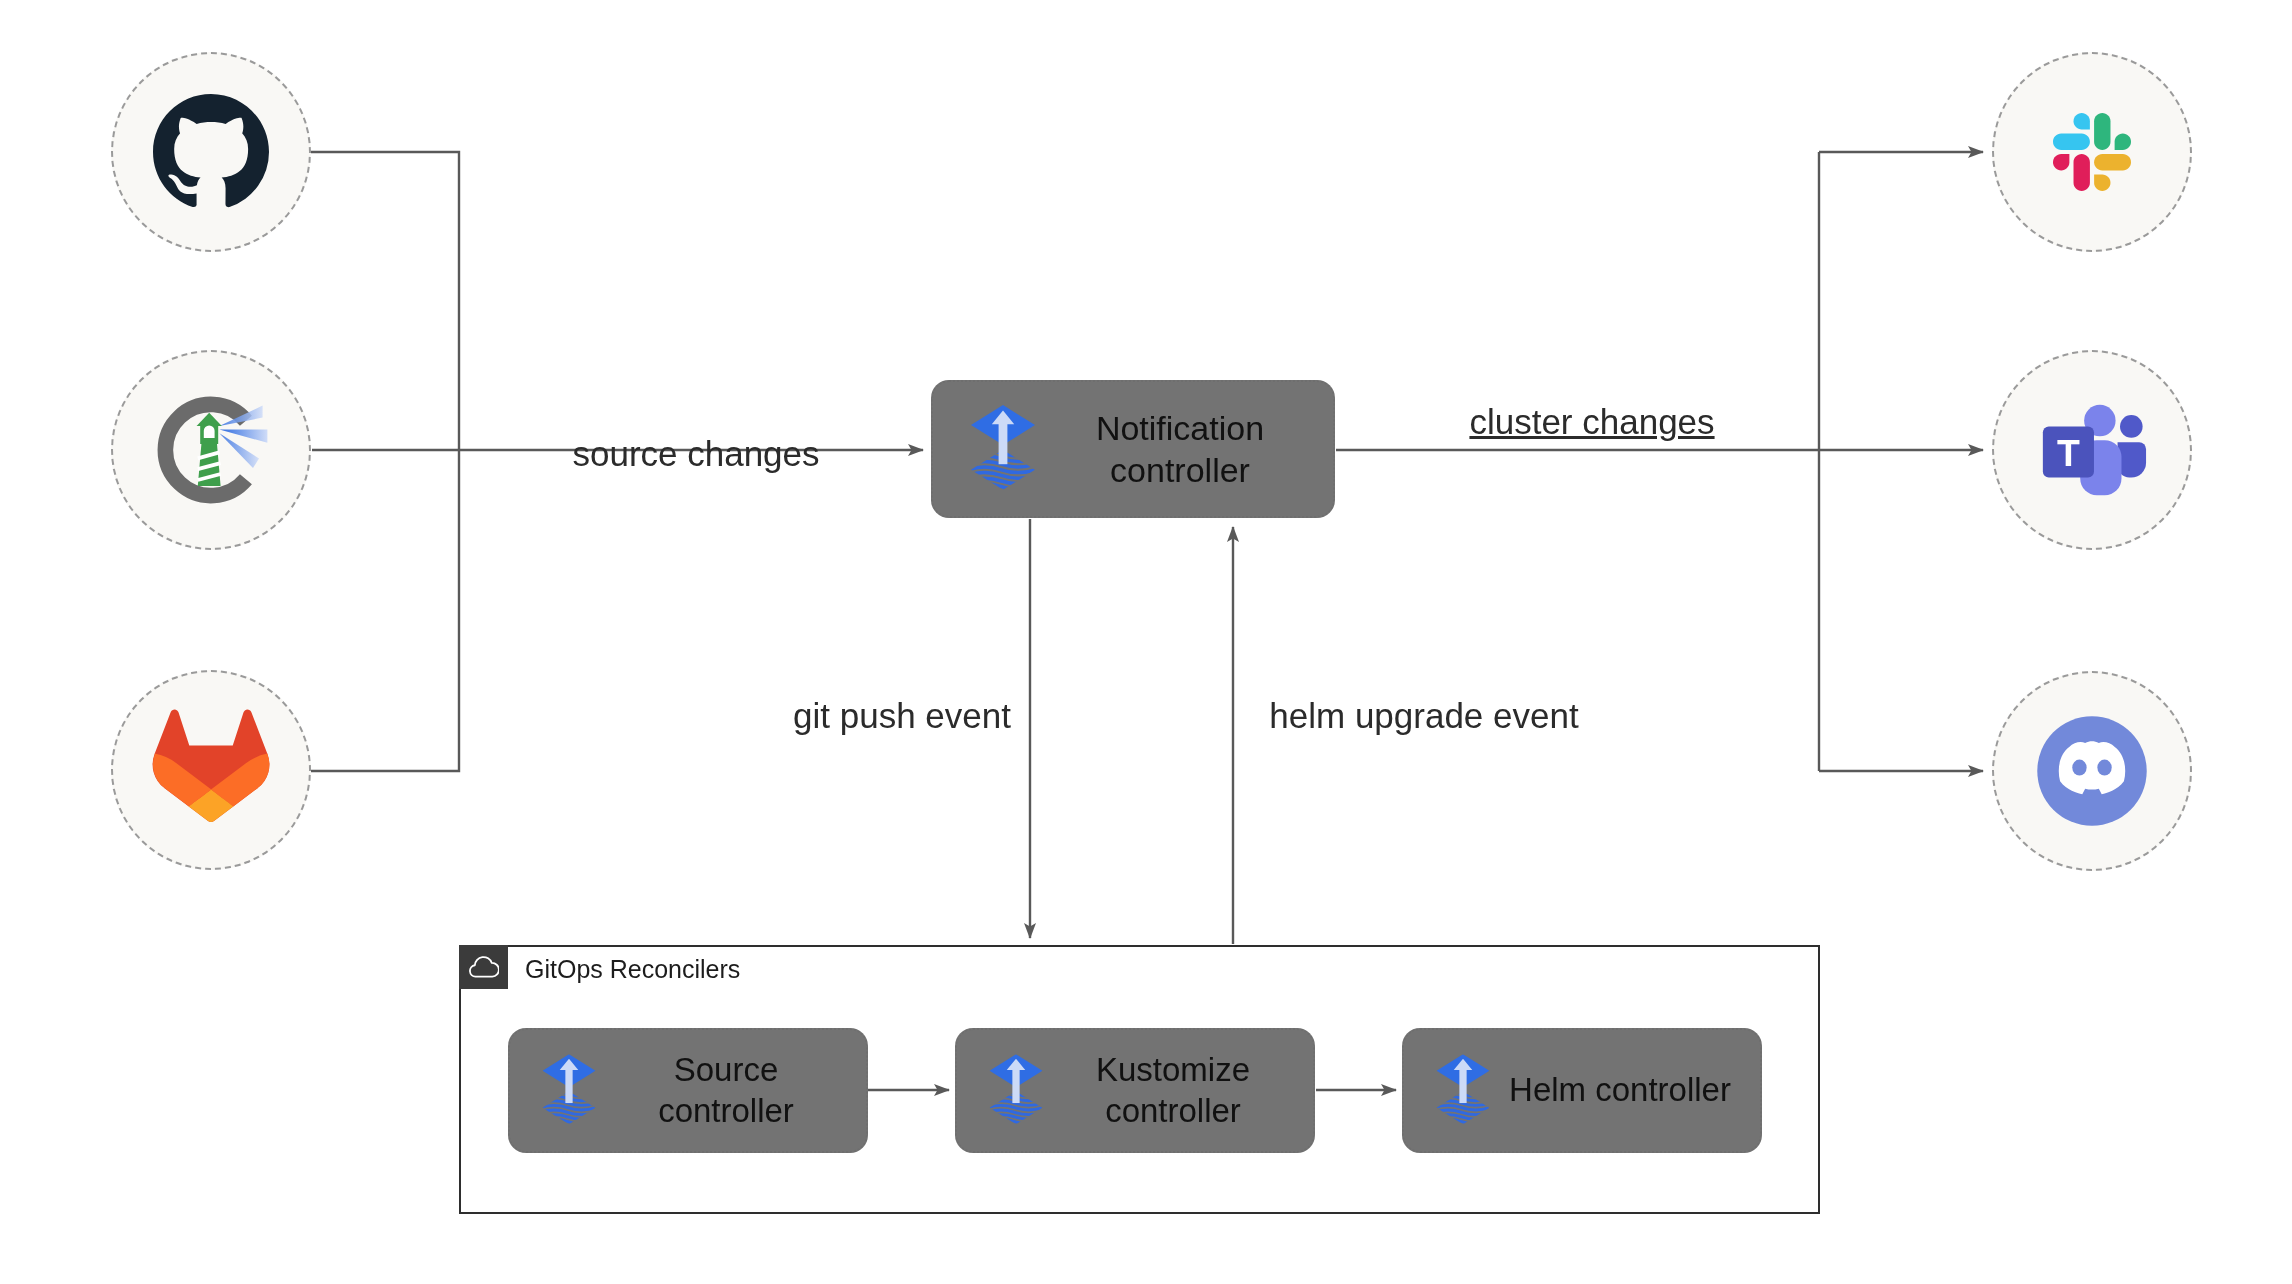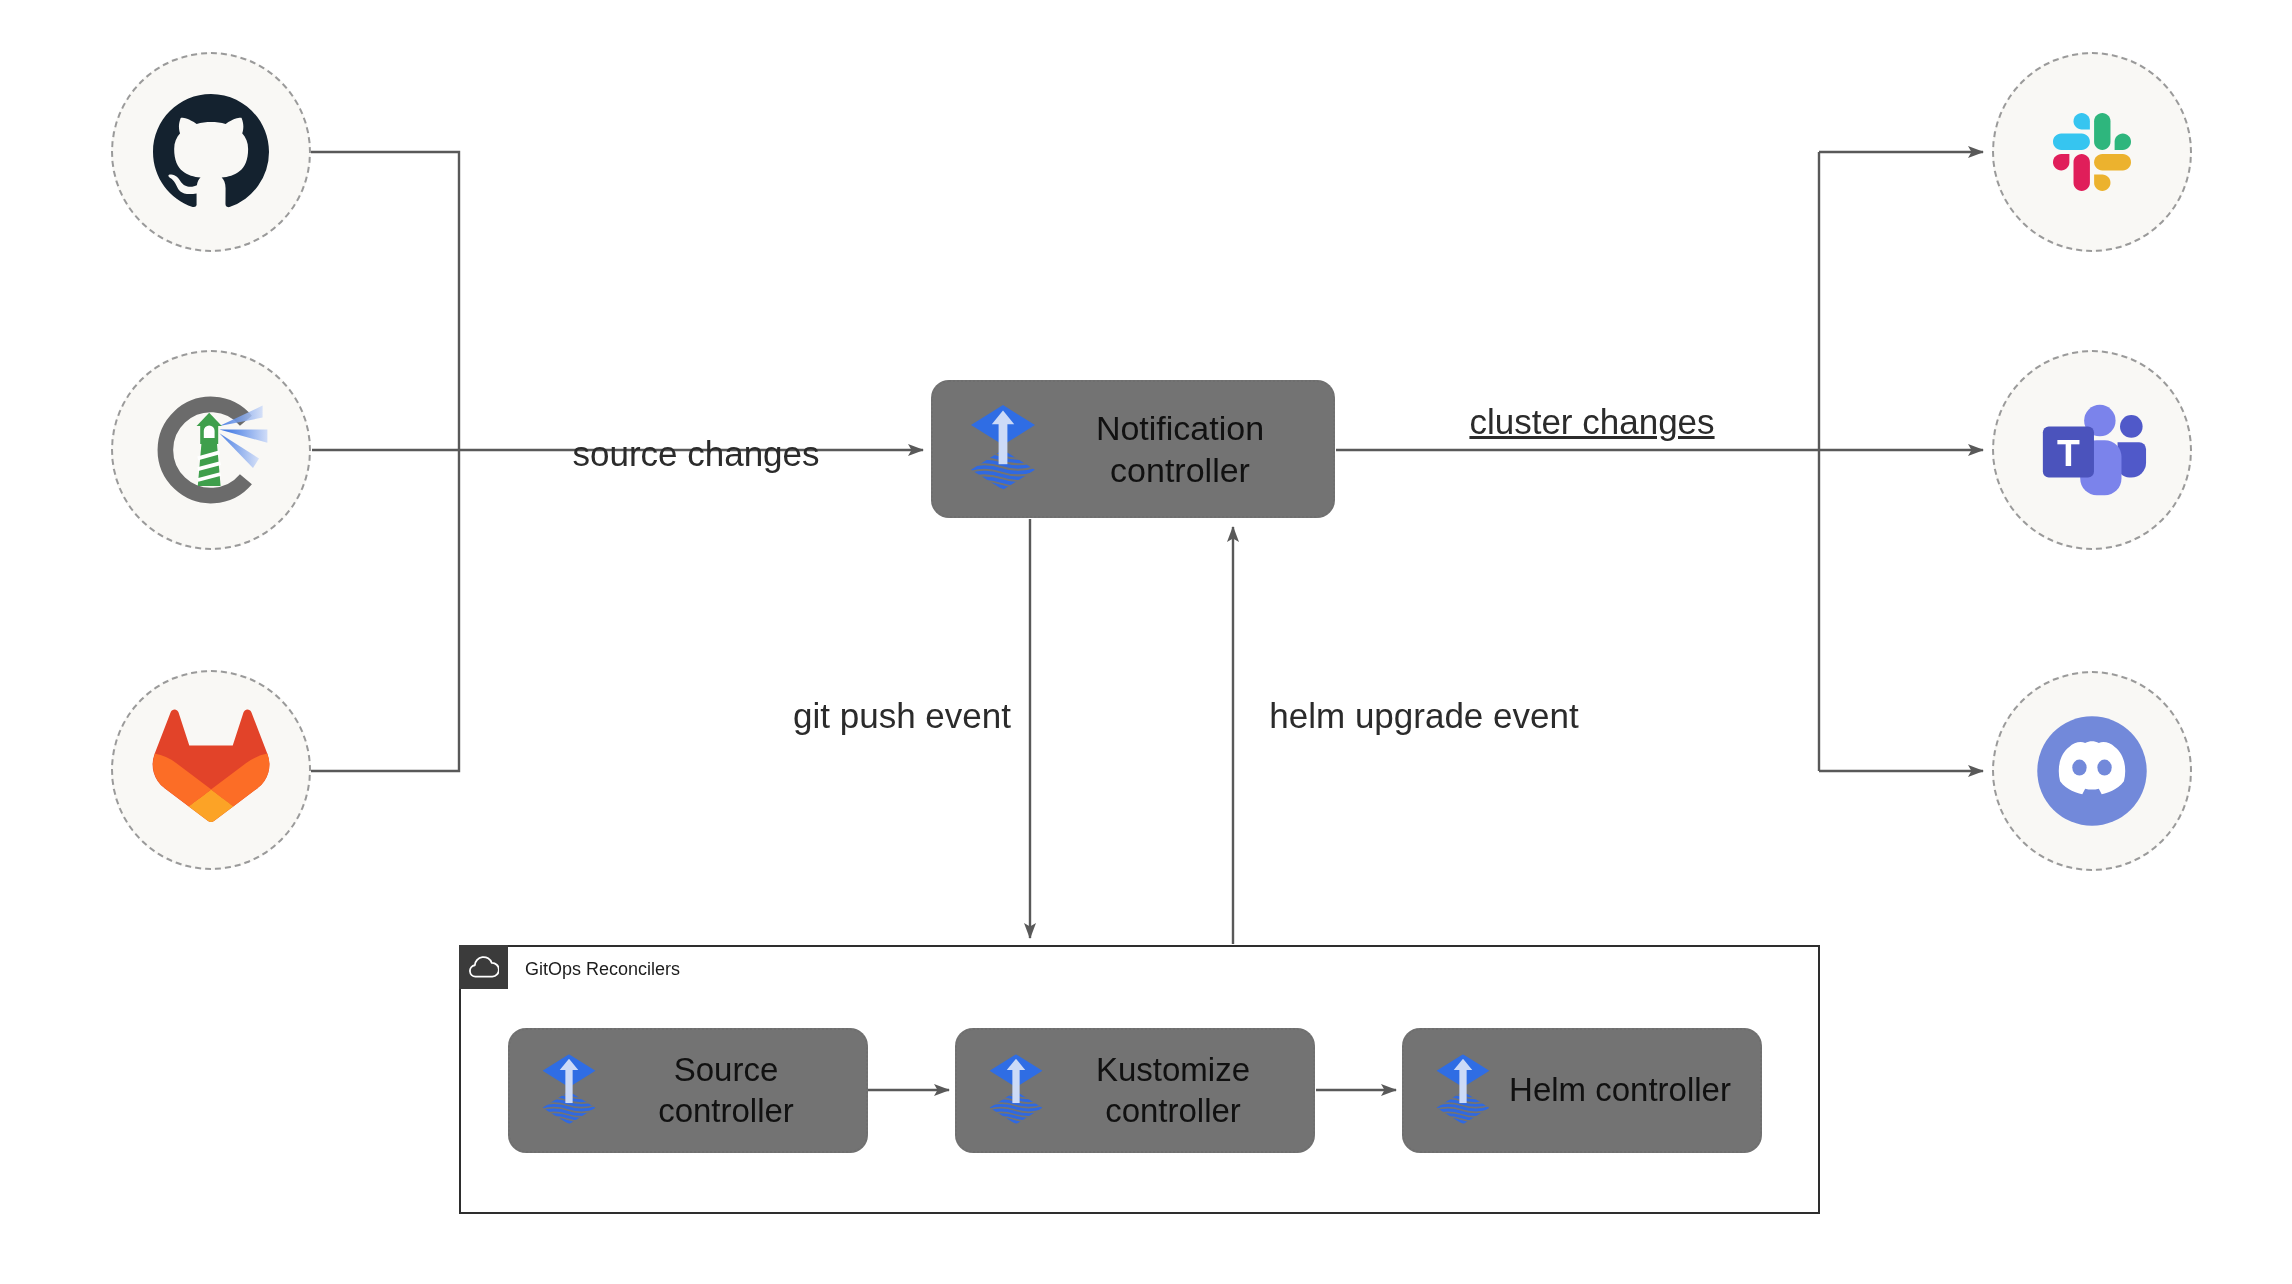--- a/index.html
+++ b/index.html
@@ -61,21 +61,21 @@
   }
   .group-header{
     position:absolute;left:-2.5px;top:-2.5px;
     width:49px;height:44px;
     background:#3b3b3b;
     display:flex;align-items:center;justify-content:center;
   }
   .group-title{
     position:absolute;left:64px;top:0;
     height:44px;line-height:44px;
-    font-size:18px;color:#1c1c1c;
+    font-size:25px;color:#1c1c1c;
     white-space:nowrap;
   }
 </style>
 </head>
 <body>
 
 <div id="canvas">
 
   <svg width="0" height="0" style="position:absolute" aria-hidden="true">
     <defs>

